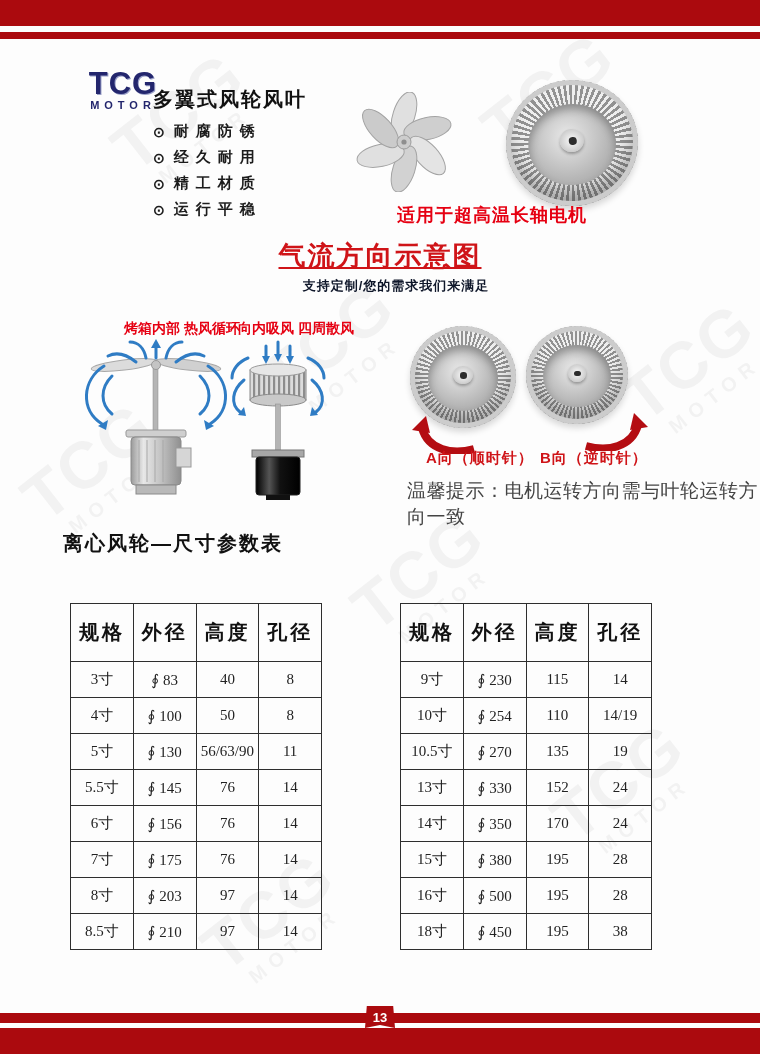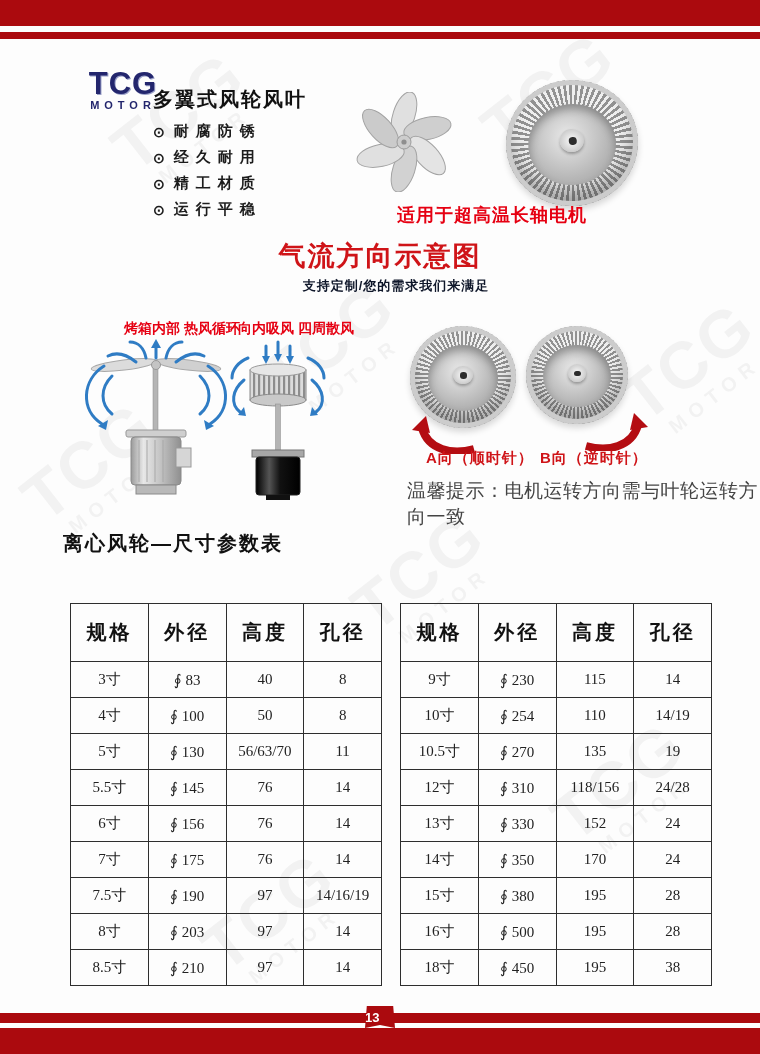--- a/index.html
+++ b/index.html
@@ -5,21 +5,21 @@
   html,body{margin:0;padding:0;background:#ffffff;}
   #page{position:relative;width:760px;height:1054px;background:#fdfdfd;overflow:hidden;
         font-family:"Liberation Sans",sans-serif;color:#222;}
   
   .band{position:absolute;left:0;right:0;background:#ab0a0e;}
   .band-top{top:0;height:26px;}
   .line-top{top:32px;height:7px;}
   .line-bottom{top:1013px;height:10px;}
   .band-bottom{top:1028px;height:26px;}
   .page-badge{position:absolute;left:365px;top:1006px;width:30px;height:22px;background:#ab0a0e;
-      color:#fff;font-size:13px;font-weight:bold;display:flex;align-items:center;justify-content:flex-start;
+      color:#fff;font-size:13px;font-weight:bold;display:flex;align-items:center;justify-content:center;
       z-index:5;clip-path:polygon(6% 0,94% 0,100% 100%,50% 86%,0 100%);}
   
   .wm{position:absolute;transform:rotate(-38deg);text-align:center;color:rgba(110,110,110,0.08);
       pointer-events:none;line-height:0.9;z-index:0;}
   .wm .t{font-size:66px;font-weight:bold;letter-spacing:2px;}
   .wm .m{font-size:20px;font-weight:bold;letter-spacing:7px;margin-top:4px;}
   
   .logo{position:absolute;left:60px;top:66px;width:126px;text-align:center;z-index:2;}
   .logo .tcg{font-size:31px;font-weight:bold;color:#23266d;letter-spacing:1px;
       text-shadow:1px 1px 0 #9aa0c8;}
@@ -28,21 +28,21 @@
   .prod-title{position:absolute;left:153px;top:86px;font-size:20px;font-weight:bold;color:#111;
       letter-spacing:2px;z-index:2;}
   .features{position:absolute;left:153px;top:122px;display:flex;flex-direction:column;gap:7px;z-index:2;}
   .feature{display:flex;align-items:center;font-size:15px;font-weight:bold;color:#1c1c1c;}
   .feature .glyph{margin-right:9px;font-size:14px;color:#1c1c1c;}
   .feature .txt{letter-spacing:7px;}
   .suitable{position:absolute;left:397px;top:203px;font-size:18px;font-weight:bold;color:#e60012;
       letter-spacing:1px;z-index:2;}
   
   .air-title{position:absolute;left:0;top:238px;width:100%;text-align:center;font-size:27px;
-      font-weight:bold;color:#cf1418;letter-spacing:2px;z-index:2;}
+      font-weight:bold;color:#cf1418;letter-spacing:2px;z-index:2;text-decoration:underline;}
   .air-sub{position:absolute;left:16px;top:277px;width:100%;text-align:center;font-size:13px;
       color:#0f172a;letter-spacing:1px;z-index:2;font-weight:bold;}
   .diag-label{position:absolute;top:320px;font-size:14px;font-weight:bold;color:#e60012;z-index:2;}
   .dir-label{position:absolute;top:449px;font-size:15px;font-weight:bold;color:#cf1418;
       letter-spacing:1px;z-index:2;}
   .tip{position:absolute;left:407px;top:478px;font-size:19px;color:#444;letter-spacing:0.5px;z-index:2;}
   
   .wheel{position:absolute;border-radius:50%;z-index:2;
       background:repeating-conic-gradient(#efefef 0deg 3deg,#929292 3deg 6deg);
       box-shadow:inset 0 0 0 5px #cccccc, inset 0 -16px 18px rgba(40,40,40,.38), 0 4px 6px rgba(0,0,0,.15);}
@@ -51,21 +51,21 @@
       box-shadow:inset 0 5px 9px rgba(0,0,0,.28);}
   .wheel::after{content:"";position:absolute;left:41%;top:39%;width:18%;height:18%;border-radius:50%;
       background:radial-gradient(#fafafa,#b9b9b9);box-shadow:0 2px 3px rgba(0,0,0,.3);}
   .hub-hole{position:absolute;left:47.5%;top:45.5%;width:6%;height:6%;border-radius:50%;
       background:#2d2d2d;z-index:3;}
   
   .svgbox{position:absolute;z-index:2;}
   
   .spec-title{position:absolute;left:63px;top:530px;font-size:20px;font-weight:bold;color:#111;
       letter-spacing:2px;z-index:2;}
-  table.spec{position:absolute;top:603px;width:312px;border-collapse:collapse;table-layout:fixed;z-index:2;}
+  table.spec{position:absolute;top:603px;width:252px;border-collapse:collapse;table-layout:fixed;z-index:2;}
   table.spec.left{left:70px;}
   table.spec.right{left:400px;}
   table.spec th{border:1px solid #2e2e2e;height:55px;font-size:20px;font-weight:bold;color:#111;
       letter-spacing:3px;background:transparent;}
   table.spec td{border:1px solid #2e2e2e;height:33px;text-align:center;font-size:15px;color:#222;
       font-family:"Liberation Serif",serif;}
 </style>
 </head>
 <body>
 
@@ -293,46 +293,40 @@
         </tr>
         <tr>
           <td>4寸</td>
           <td>∮ 100</td>
           <td>50</td>
           <td>8</td>
         </tr>
         <tr>
           <td>5寸</td>
           <td>∮ 130</td>
-          <td>56/63/70</td>
+          <td>56/63/90</td>
           <td>11</td>
         </tr>
         <tr>
           <td>5.5寸</td>
           <td>∮ 145</td>
           <td>76</td>
           <td>14</td>
         </tr>
         <tr>
           <td>6寸</td>
           <td>∮ 156</td>
           <td>76</td>
           <td>14</td>
         </tr>
         <tr>
           <td>7寸</td>
           <td>∮ 175</td>
           <td>76</td>
           <td>14</td>
-        </tr>
-        <tr>
-          <td>7.5寸</td>
-          <td>∮ 190</td>
-          <td>97</td>
-          <td>14/16/19</td>
         </tr>
         <tr>
           <td>8寸</td>
           <td>∮ 203</td>
           <td>97</td>
           <td>14</td>
         </tr>
         <tr>
           <td>8.5寸</td>
           <td>∮ 210</td>
@@ -363,26 +357,20 @@
           <td>110</td>
           <td>14/19</td>
         </tr>
         <tr>
           <td>10.5寸</td>
           <td>∮ 270</td>
           <td>135</td>
           <td>19</td>
         </tr>
         <tr>
-          <td>12寸</td>
-          <td>∮ 310</td>
-          <td>118/156</td>
-          <td>24/28</td>
-        </tr>
-        <tr>
           <td>13寸</td>
           <td>∮ 330</td>
           <td>152</td>
           <td>24</td>
         </tr>
         <tr>
           <td>14寸</td>
           <td>∮ 350</td>
           <td>170</td>
           <td>24</td>

